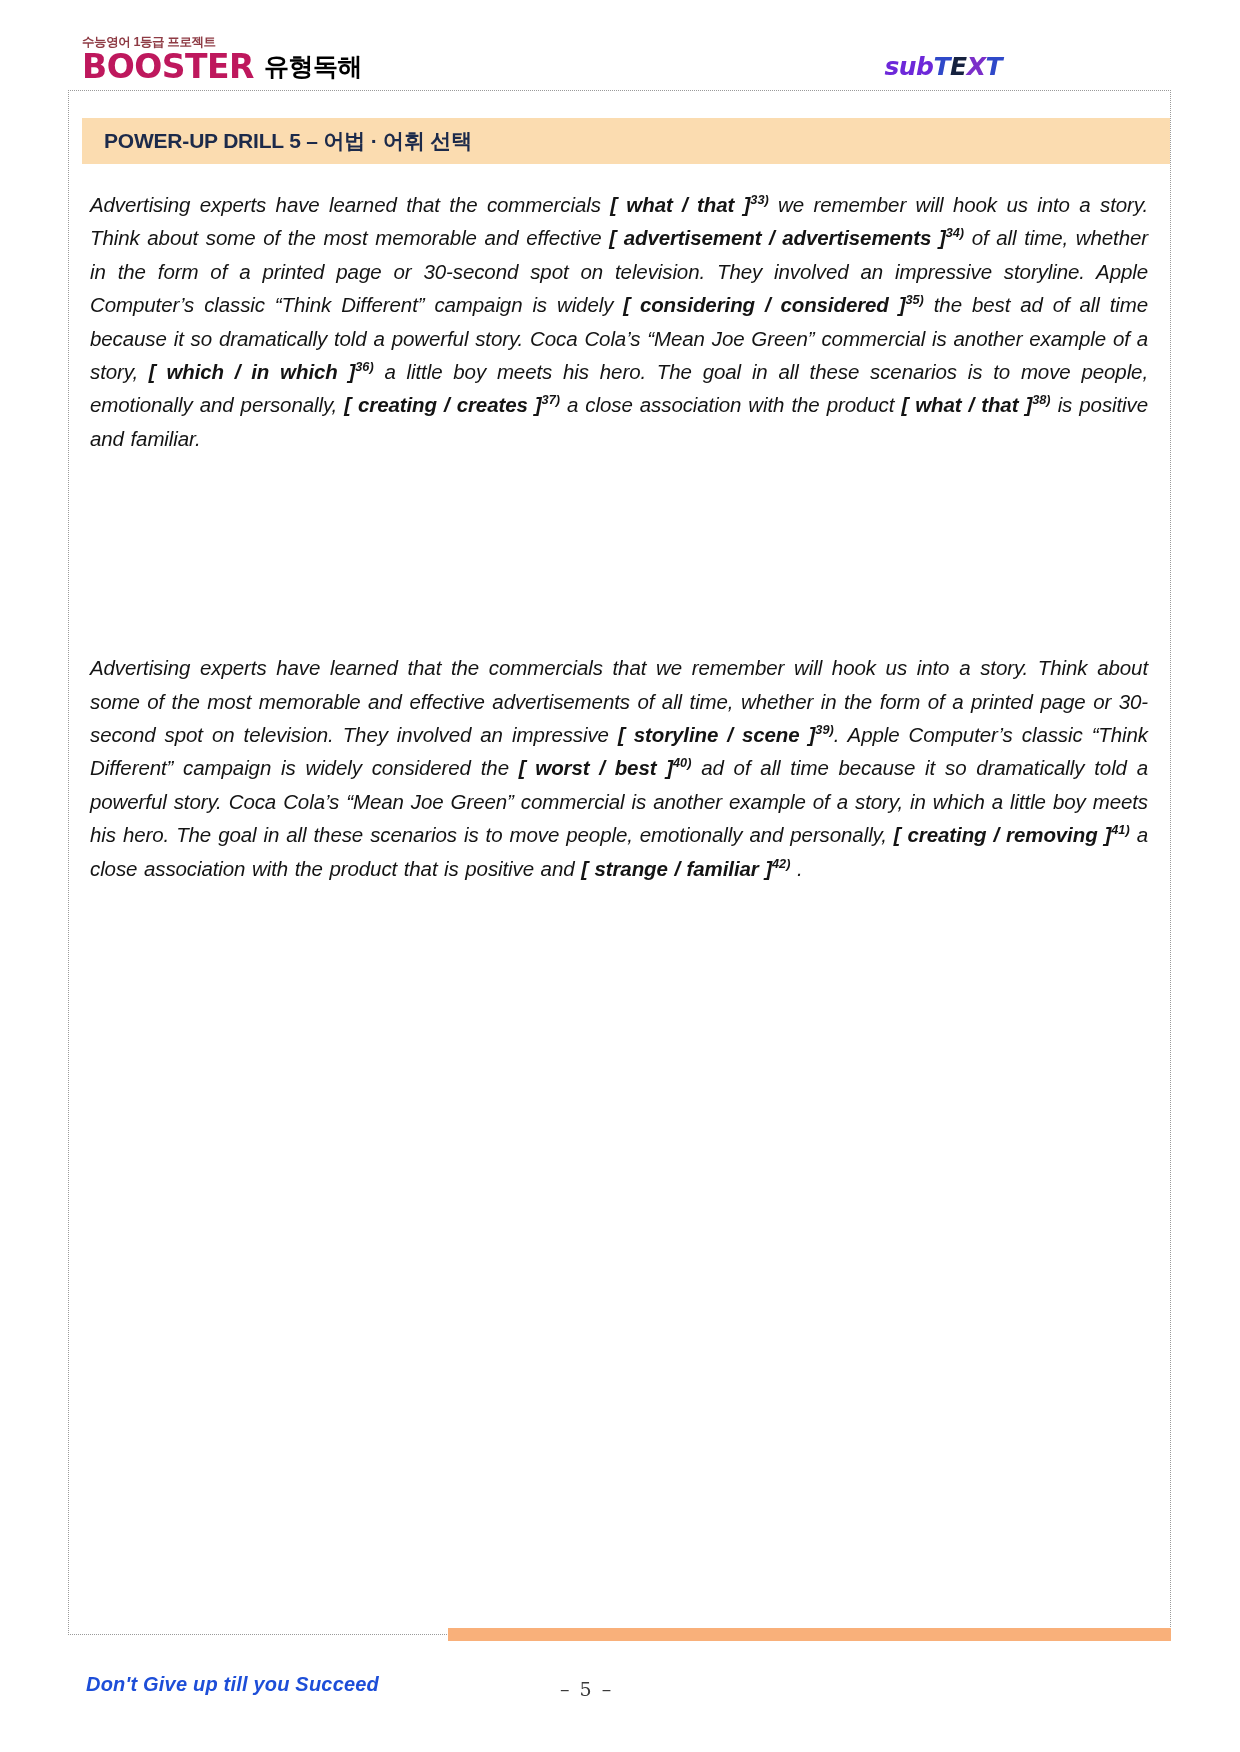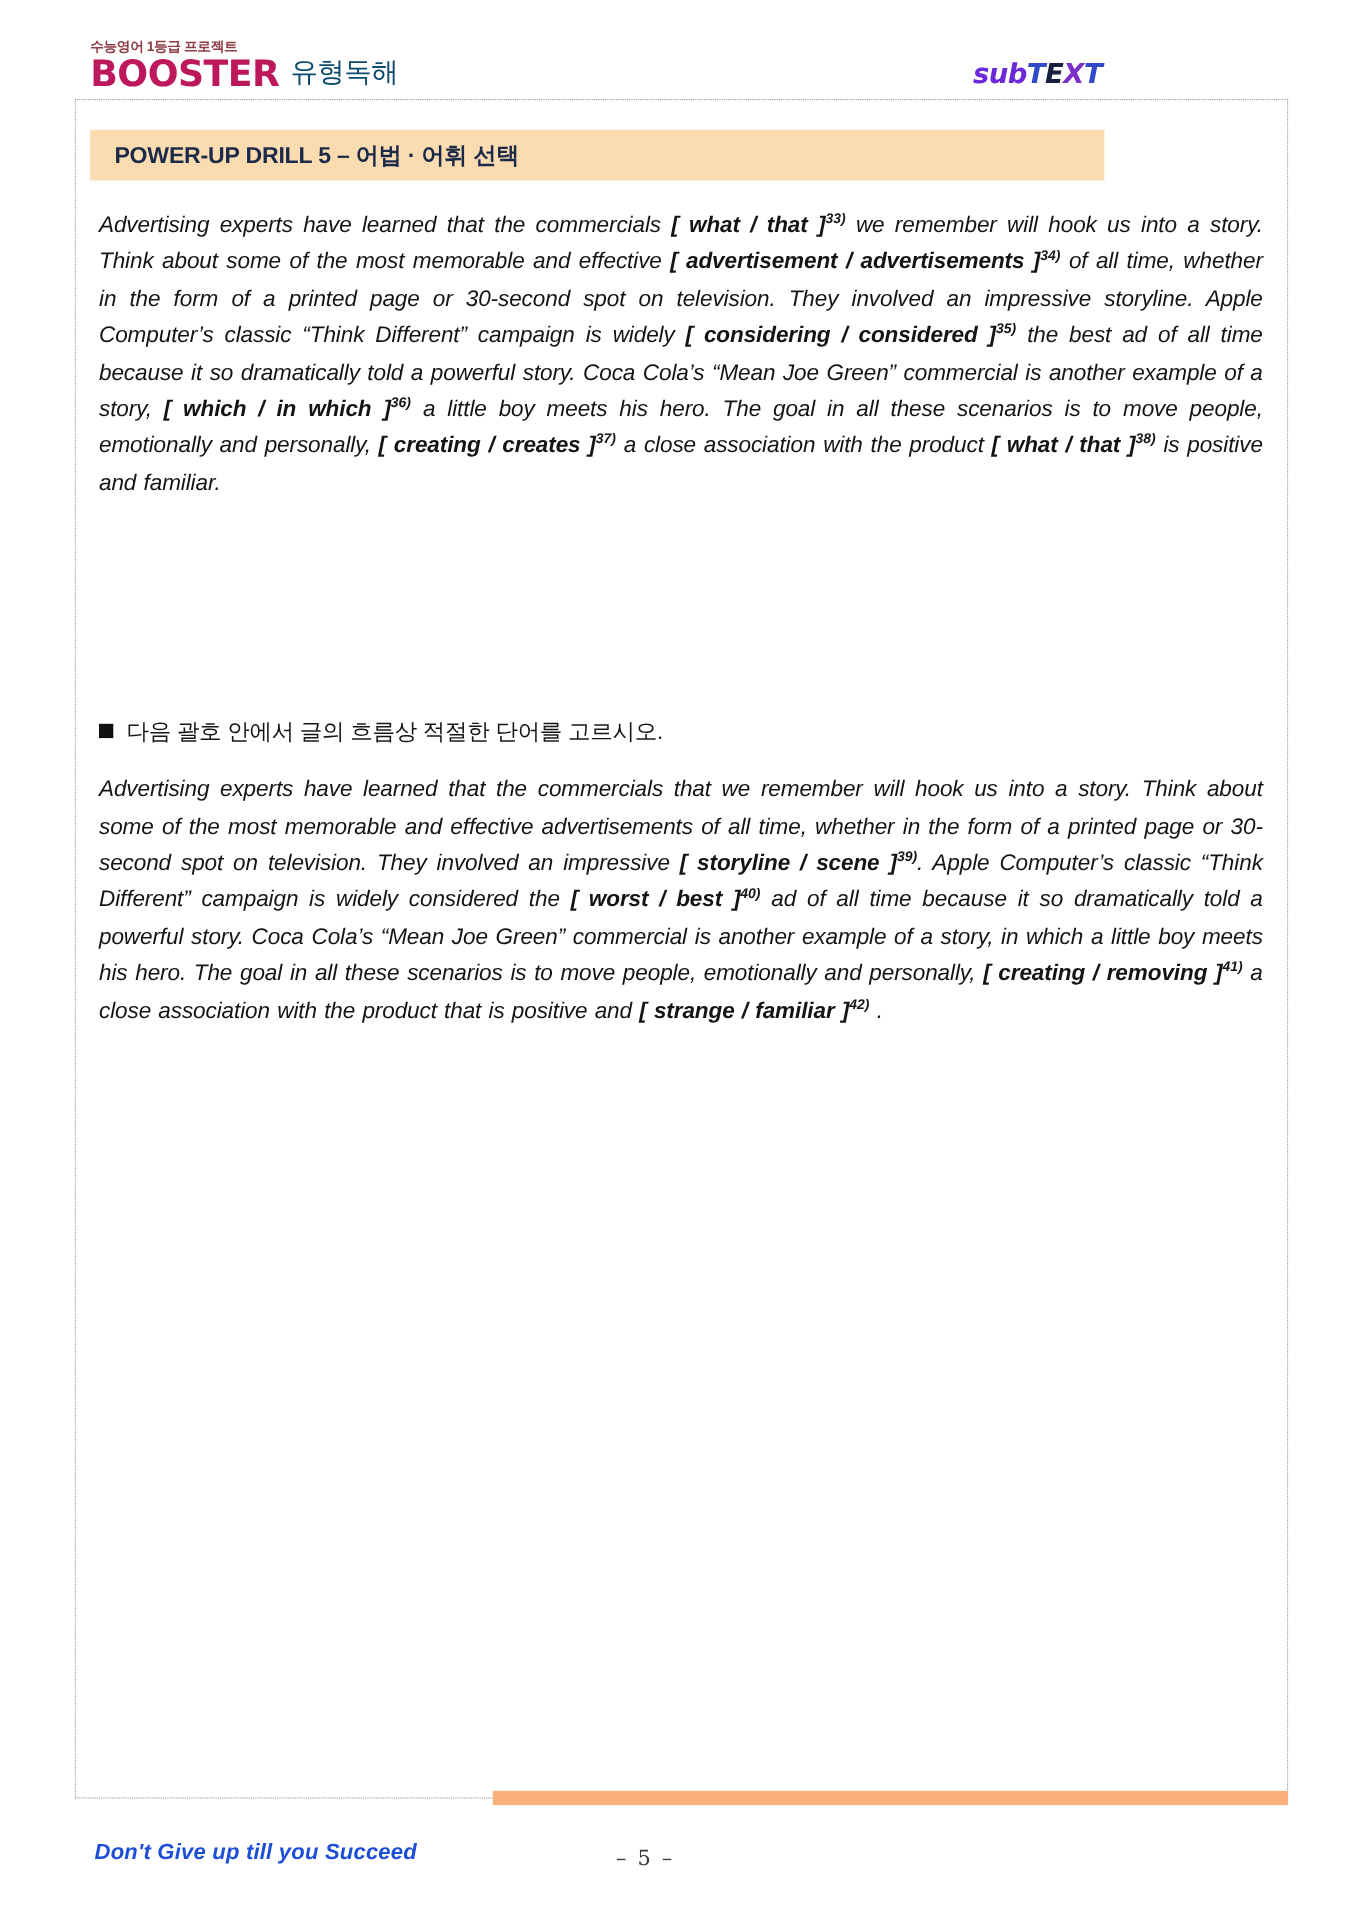--- a/index.html
+++ b/index.html
@@ -43,22 +43,22 @@
   .brand-name {
     font-size: 33px;
     font-weight: 700;
     color: #be185d;
     letter-spacing: -0.5px;
     line-height: 0.95;
     font-family: "DejaVu Sans", sans-serif;
   }
   .brand-sub {
     font-size: 25px;
-    font-weight: 400;
-    color: #0c4a6e;
+    font-weight: 700;
+    color: #000000;
     letter-spacing: -0.5px;
     line-height: 1.15;
     padding-bottom: 1px;
   }
 
   .subtext-logo {
     position: absolute;
     right: 82px;
     top: 54px;
     font-size: 25px;
@@ -83,21 +83,21 @@
     height: 1545px;
     border: 1px dotted #9a9a9a;
     box-sizing: border-box;
   }
 
   
   .drill-banner {
     position: absolute;
     left: 82px;
     top: 118px;
-    width: 922px;
+    width: 1088px;
     height: 46px;
     background: #fbdcb0;
     display: flex;
     align-items: center;
   }
   .drill-banner-text {
     padding-left: 22px;
     font-size: 21px;
     font-weight: 700;
     color: #1c2a4a;
@@ -213,24 +213,20 @@
 
 <div class="body-area">
 
   <div class="section">
     <p class="passage">Advertising experts have learned that the commercials <b>[ what / that ]<sup>33)</sup></b> we remember will hook us into a story. Think about some of the most memorable and effective <b>[ advertisement / advertisements ]<sup>34)</sup></b> of all time, whether in the form of a printed page or 30-second spot on television. They involved an impressive storyline. Apple Computer’s classic “Think Different” campaign is widely <b>[ considering / considered ]<sup>35)</sup></b> the best ad of all time because it so dramatically told a powerful story. Coca Cola’s “Mean Joe Green” commercial is another example of a story, <b>[ which / in which ]<sup>36)</sup></b> a little boy meets his hero. The goal in all these scenarios is to move people, emotionally and personally, <b>[ creating / creates ]<sup>37)</sup></b> a close association with the product <b>[ what / that ]<sup>38)</sup></b> is positive and familiar.</p>
   </div>
 
   <div class="gap-block-1"></div>
 
   <div class="section">
-    <div class="instruction">
-      <span class="sq-bullet"></span>
-      <span>다음 괄호 안에서 글의 흐름상 적절한 단어를 고르시오.</span>
-    </div>
     <p class="passage">Advertising experts have learned that the commercials that we remember will hook us into a story. Think about some of the most memorable and effective advertisements of all time, whether in the form of a printed page or 30-second spot on television. They involved an impressive <b>[ storyline / scene ]<sup>39)</sup></b>. Apple Computer’s classic “Think Different” campaign is widely considered the <b>[ worst / best ]<sup>40)</sup></b> ad of all time because it so dramatically told a powerful story. Coca Cola’s “Mean Joe Green” commercial is another example of a story, in which a little boy meets his hero. The goal in all these scenarios is to move people, emotionally and personally, <b>[ creating / removing ]<sup>41)</sup></b> a close association with the product that is positive and <b>[ strange / familiar ]<sup>42)</sup></b> .</p>
   </div>
 
   <div class="gap-block-2"></div>
 </div>
 
 <div class="footer-bar"></div>
 <div class="footer-motto">Don't Give up till you Succeed</div>
 <div class="footer-page">– 5 –</div>
 

